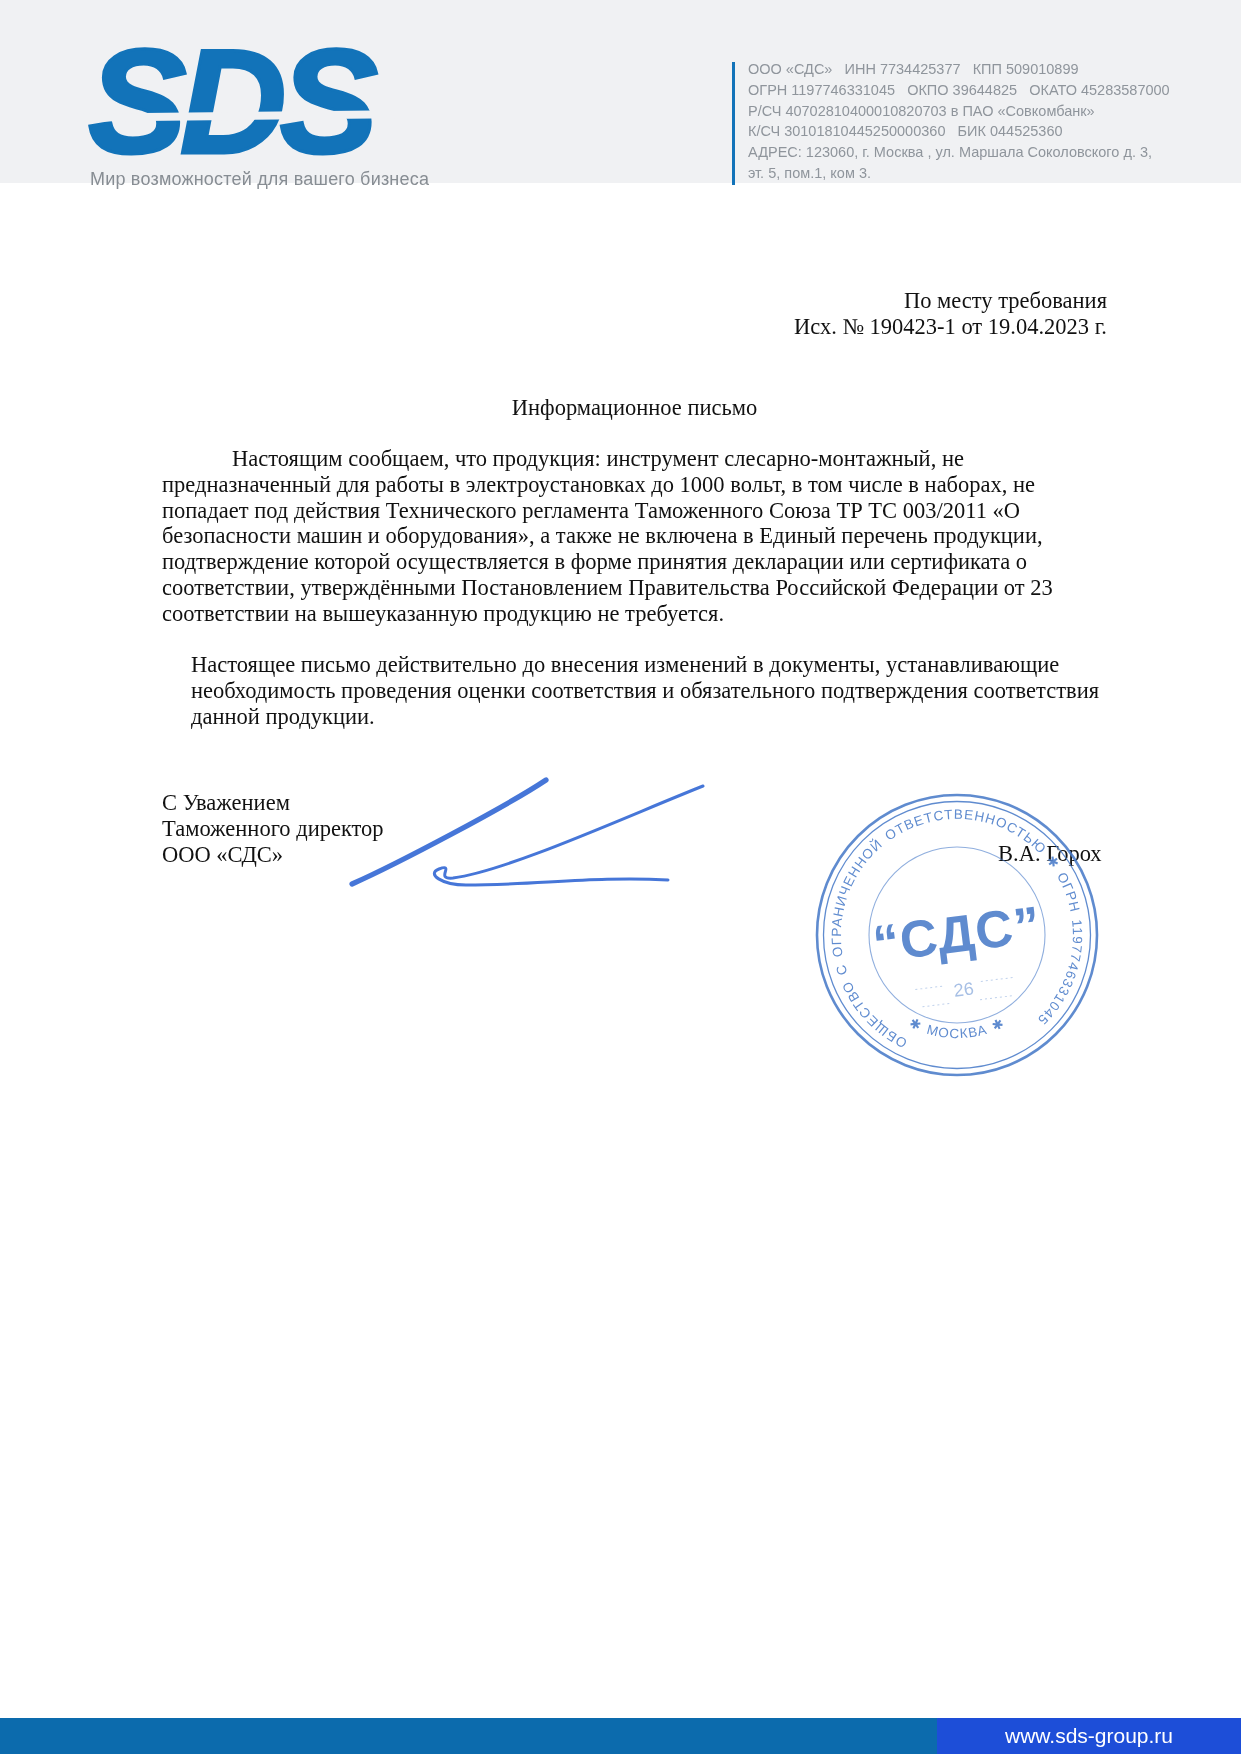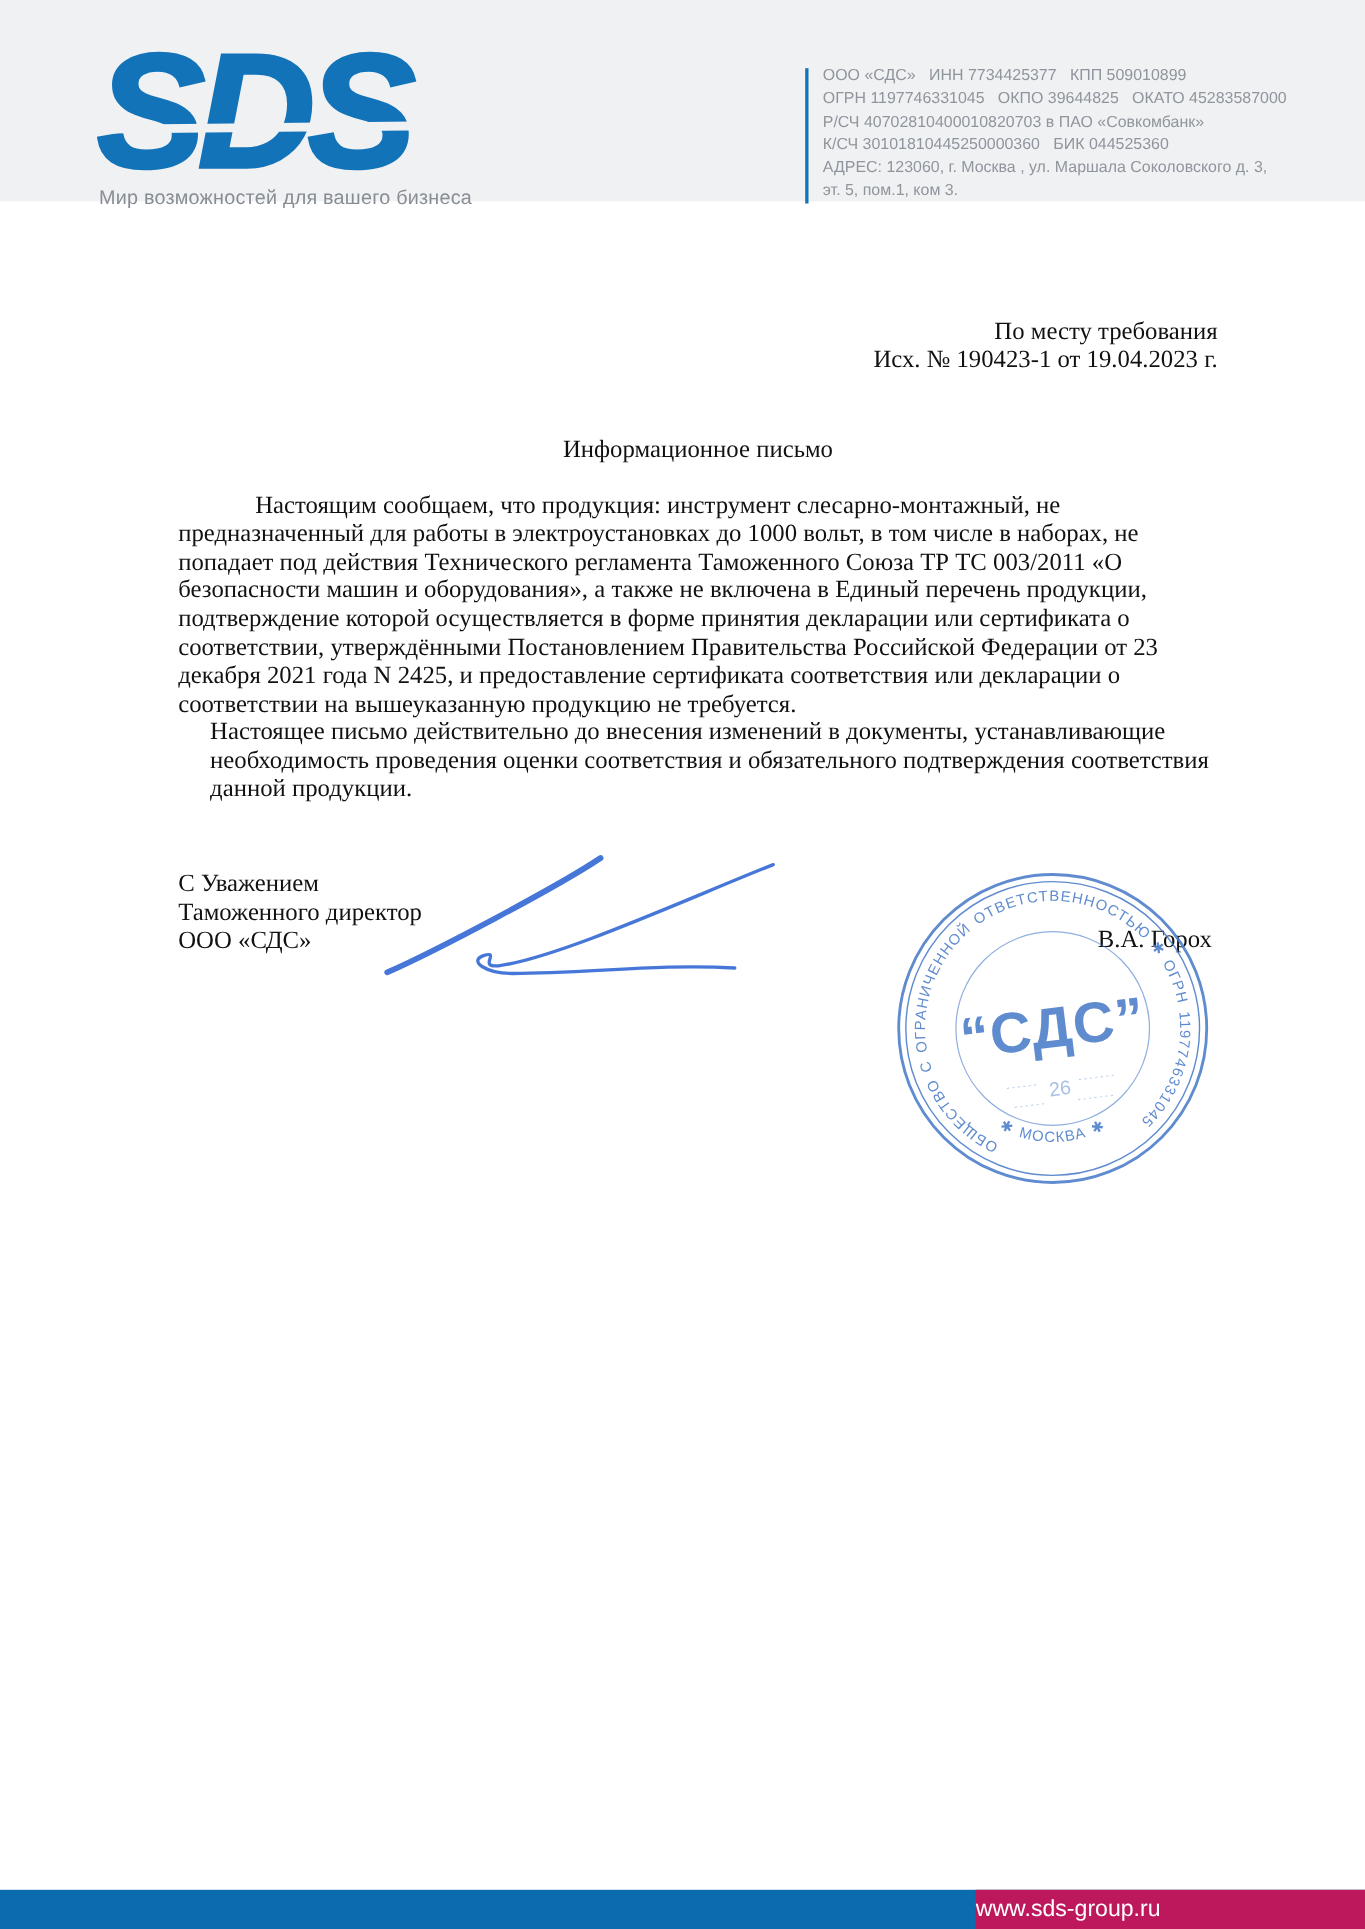--- a/index.html
+++ b/index.html
@@ -90,22 +90,22 @@
     font-size:18px; fill:#4a7cc9; opacity:0.55;
   }
   .stamp-dashes { stroke:#4a7cc9; }
 
   
   .footer-bar {
     position:absolute; left:0; top:1718px; width:1241px; height:36px;
     background:#0c6bad;
   }
   .footer-url-box {
-    position:absolute; right:0; top:1718px; width:354px; height:36px;
-    background:#be185d; display:flex; align-items:center; 
+    position:absolute; right:0; top:1718px; width:304px; height:36px;
+    background:#1d4ed8; display:flex; align-items:center; justify-content:center;
   }
   .footer-url-box span {
     font-family:"Liberation Sans", sans-serif;
     font-size:21px; color:#ffffff;
   }
 </style>
 </head>
 <body>
 
 <div class="page">
@@ -134,21 +134,20 @@
 
   <div class="doc-title">Информационное письмо</div>
 
   <div class="para para1">
       <div class="bl">Настоящим сообщаем, что продукция: инструмент слесарно-монтажный, не</div>
       <div class="bl">предназначенный для работы в электроустановках до 1000 вольт, в том числе в наборах, не</div>
       <div class="bl">попадает под действия Технического регламента Таможенного Союза ТР ТС 003/2011 «О</div>
       <div class="bl">безопасности машин и оборудования», а также не включена в Единый перечень продукции,</div>
       <div class="bl">подтверждение которой осуществляется в форме принятия декларации или сертификата о</div>
       <div class="bl">соответствии, утверждёнными Постановлением Правительства Российской Федерации от 23</div>
-      <div class="bl">декабря 2021 года N 2425, и предоставление сертификата соответствия или декларации о</div>
       <div class="bl">соответствии на вышеуказанную продукцию не требуется.</div>
     </div>
   <div class="para para2">
       <div class="bl">Настоящее письмо действительно до внесения изменений в документы, устанавливающие</div>
       <div class="bl">необходимость проведения оценки соответствия и обязательного подтверждения соответствия</div>
       <div class="bl">данной продукции.</div>
     </div>
 
   <div class="sig-block">
     <div>С Уважением</div>

